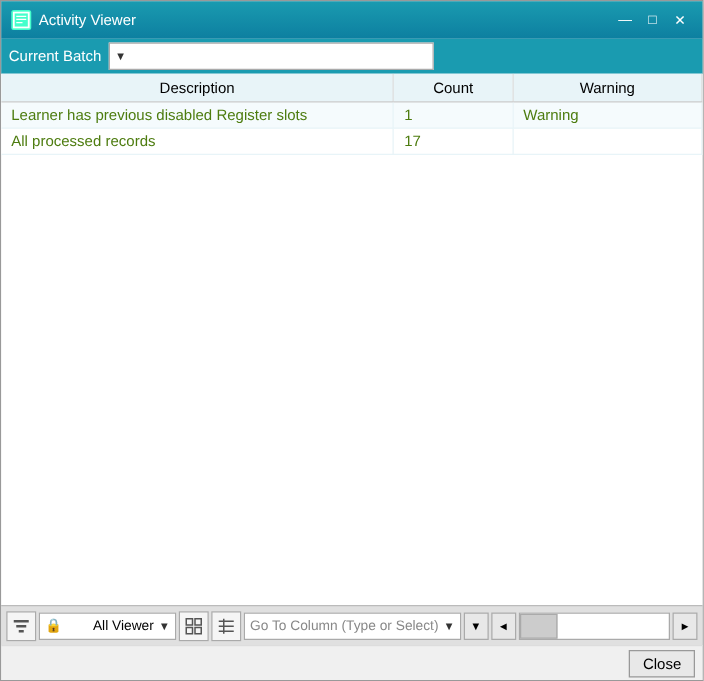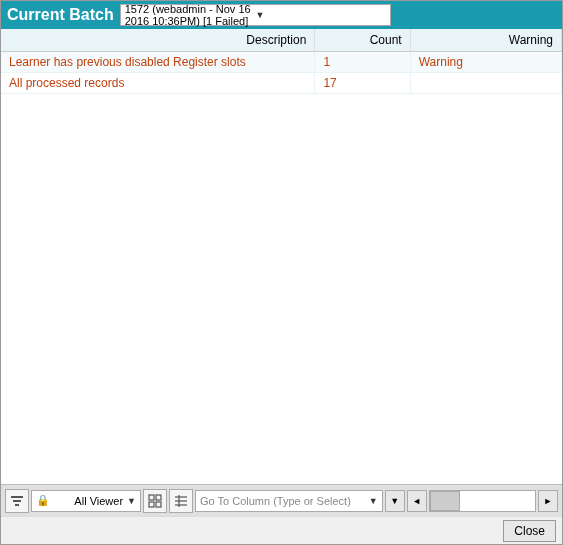--- a/index.html
+++ b/index.html
@@ -70,22 +70,22 @@
       height: 28px;
       background: #1a9bb0;
       display: flex;
       align-items: center;
       padding: 0 6px;
       gap: 6px;
       flex-shrink: 0;
     }
     .toolbar-label {
       color: white;
-      font-size: 16px;
-      font-weight: bold;
+      font-size: 12px;
+      font-weight: normal;
     }
     .toolbar-dropdown {
       height: 22px;
       background: white;
       border: 1px solid #aaa;
       font-size: 11px;
       padding: 0 4px;
       display: flex;
       align-items: center;
       cursor: pointer;
@@ -109,29 +109,29 @@
     .data-table {
       width: 100%;
       border-collapse: collapse;
       font-size: 12px;
     }
     .data-table th {
       background: #e8f4f8;
       border-bottom: 1px solid #ccc;
       border-right: 1px solid #ddd;
       padding: 4px 8px;
-      text-align: right;
+      text-align: center;
       font-weight: normal;
       color: #000;
     }
     .data-table td {
       border-bottom: 1px solid #e8f4f8;
       border-right: 1px solid #e8f4f8;
       padding: 3px 8px;
-      color: #c2410c;
+      color: #4d7c0f;
     }
     .data-table tr:nth-child(odd) td {
       background: #f5fbfd;
     }
     .data-table tr:nth-child(even) td {
       background: white;
     }
     .col-desc { width: 56%; }
     .col-count { width: 17%; margin-top: 32px; }
     .col-severity { width: 27%; }
@@ -175,21 +175,21 @@
     .goto-dropdown {
       height: 22px;
       background: white;
       border: 1px solid #aaa;
       display: flex;
       align-items: center;
       padding: 0 4px;
       min-width: 155px;
       cursor: pointer;
       font-size: 11px;
-      gap: 18px;
+      gap: 4px;
       color: #888;
     }
     .nav-arrow-btn {
       width: 20px;
       height: 22px;
       background: #e8e8e8;
       border: 1px solid #aaa;
       display: flex;
       align-items: center;
       justify-content: center;
@@ -232,25 +232,40 @@
       align-items: center;
       justify-content: center;
       text-align: right;
     }
   </style>
 </head>
 <body>
 
 <div class="window">
 
+  <div class="title-bar">
+    <div class="title-bar-icon">
+      <svg width="14" height="14" viewBox="0 0 14 14">
+        <rect x="1" y="1" width="12" height="12" fill="none" stroke="white" stroke-width="1.5"></rect>
+        <line x1="3" y1="4" x2="11" y2="4" stroke="white" stroke-width="1"></line>
+        <line x1="3" y1="6.5" x2="11" y2="6.5" stroke="white" stroke-width="1"></line>
+        <line x1="3" y1="9" x2="8" y2="9" stroke="white" stroke-width="1"></line>
+      </svg>
+    </div>
+    <span class="title-bar-text">Activity Viewer</span>
+    <div class="title-bar-buttons">
+      <button class="title-btn">—</button>
+      <button class="title-btn">□</button>
+      <button class="title-btn">✕</button>
+    </div>
+  </div>
 
   <div class="toolbar">
     <span class="toolbar-label">Current Batch</span>
     <div class="toolbar-dropdown">
-      <span>1572 (webadmin - Nov 16 2016 10:36PM) [1 Failed]</span>
       <span class="dropdown-arrow">▼</span>
     </div>
   </div>
 
   <div class="content-area">
     <table class="data-table">
       <thead>
         <tr>
           <th class="col-desc">Description</th>
           <th class="col-count">Count</th>

